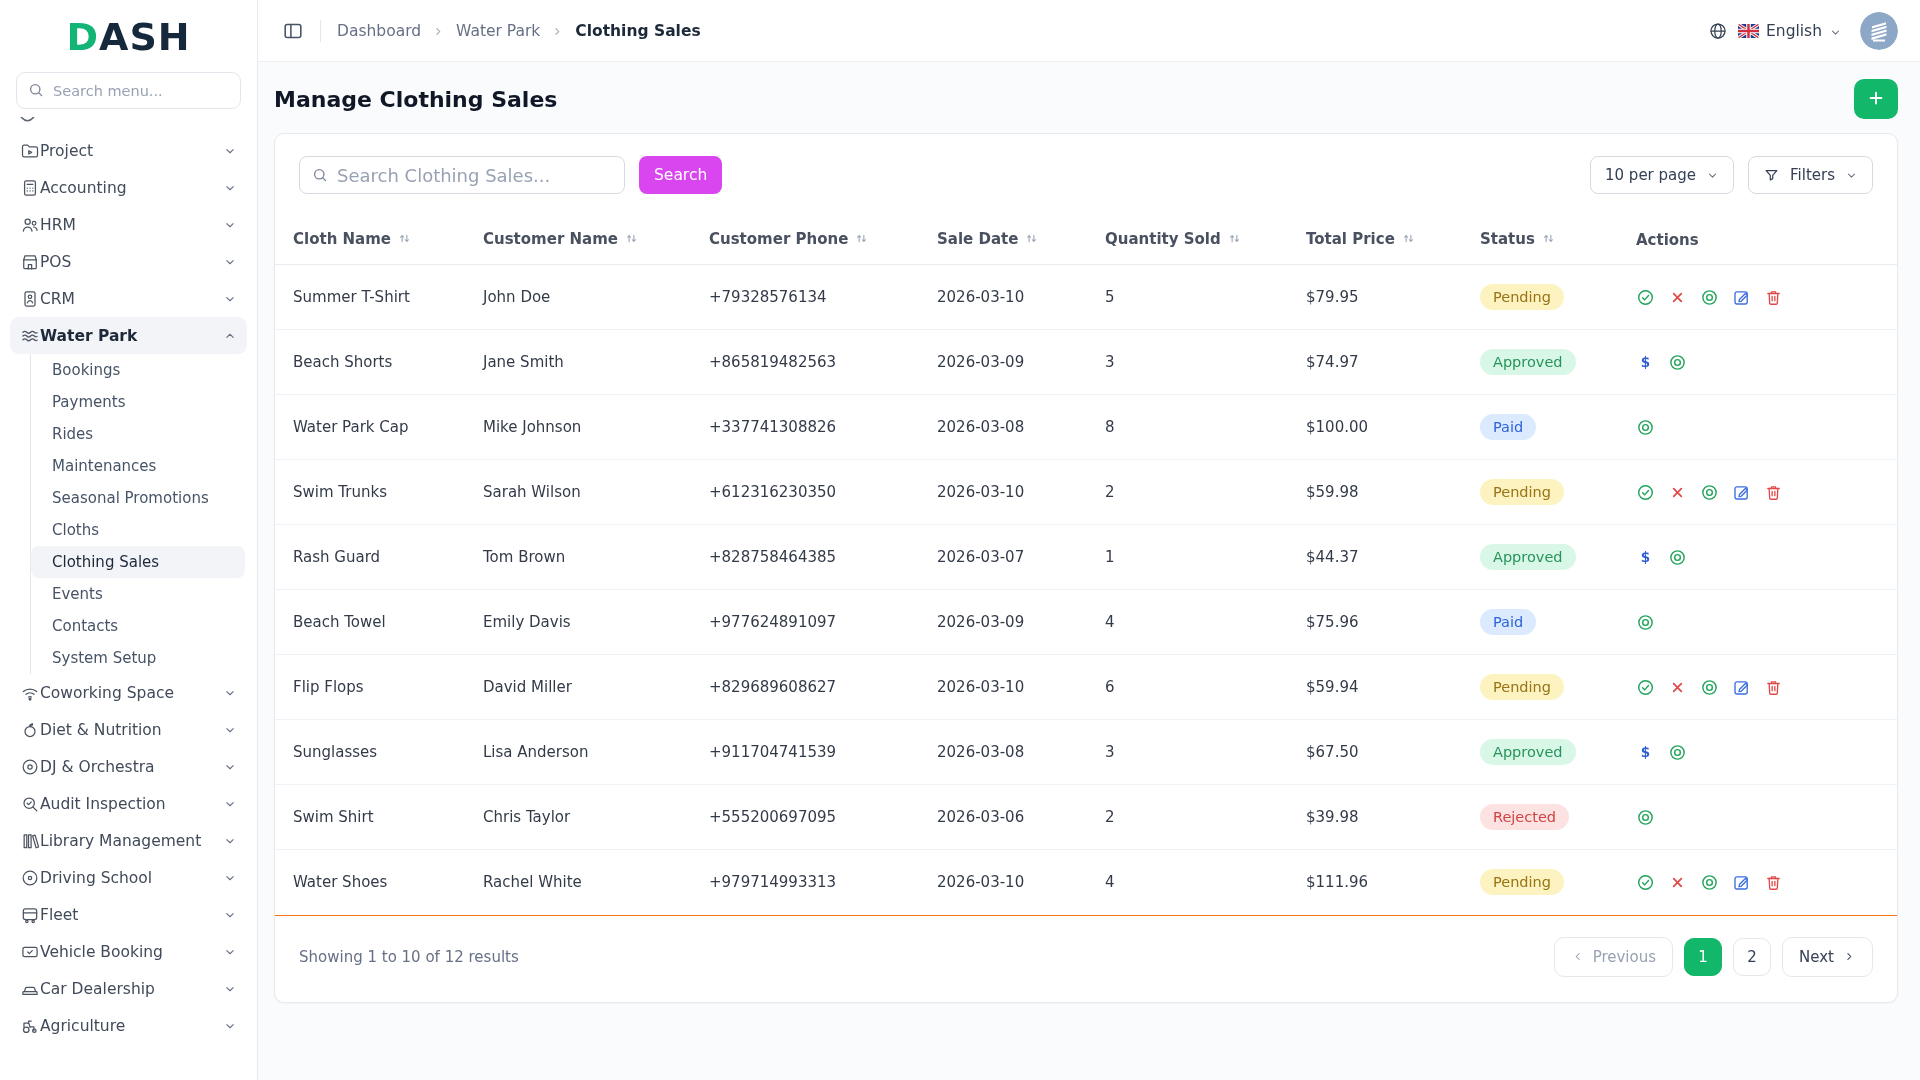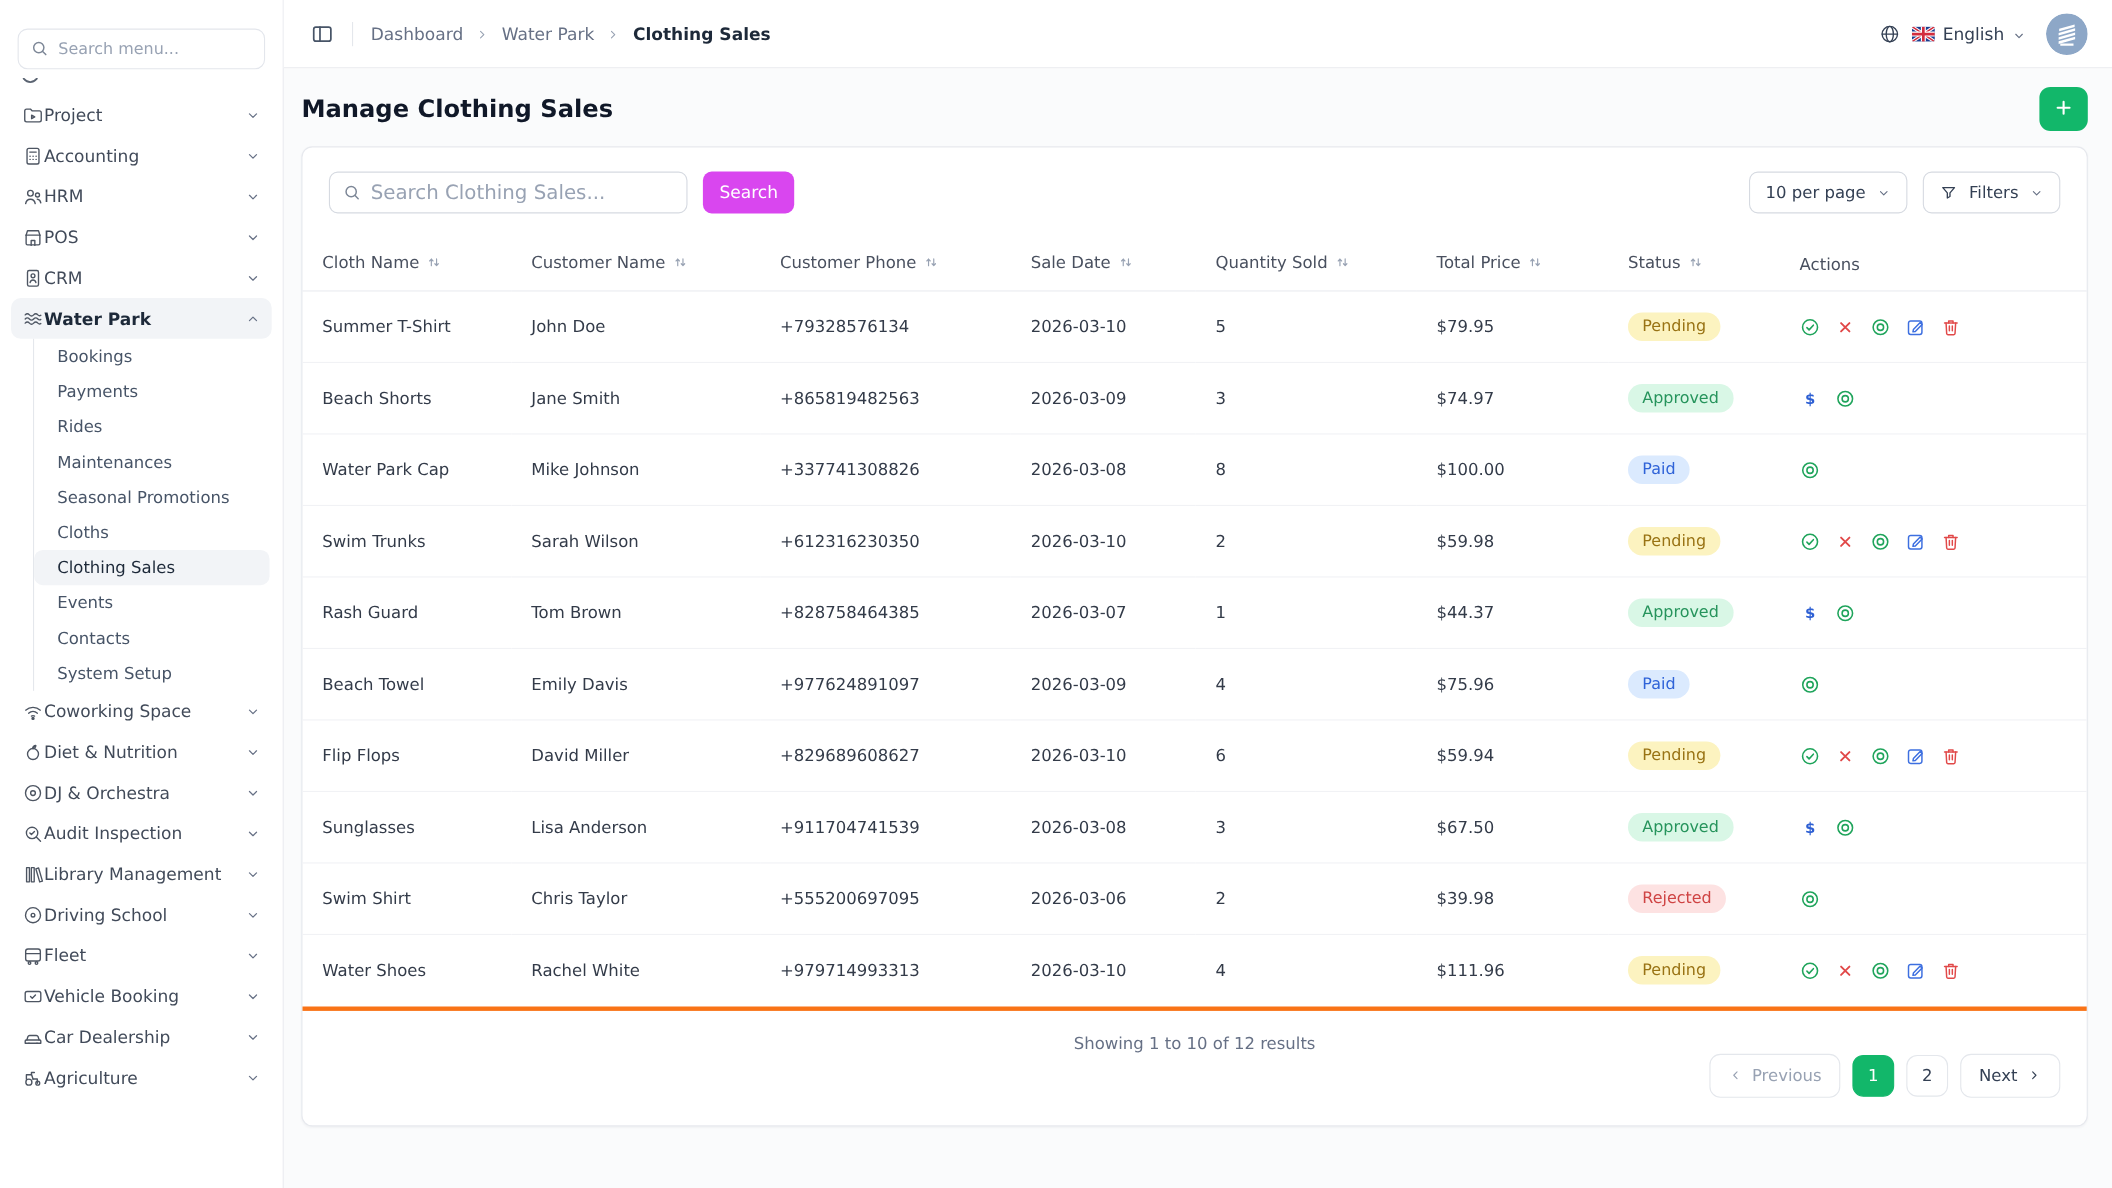--- a/index.html
+++ b/index.html
@@ -67,44 +67,45 @@
   .tsearch input::placeholder { color: #98a2b3; }
   .tsearch .s-ic { position: absolute; left: 12px; top: 10px; width: 18px; height: 18px; }
   .search-btn { margin-left: 14px; height: 38px; padding: 0 15px; background: #d946ef; color: #fff; border: none; border-radius: 8px; font-size: 15.5px; font-family: inherit; cursor: pointer; }
   .tb-controls { margin-left: auto; display: flex; align-items: center; gap: 14px; }
   .select-btn, .filters-btn { height: 38px; display: flex; align-items: center; gap: 10px; padding: 0 14px; border: 1px solid #d6dae1; border-radius: 8px; background: #fff; font-size: 15px; color: #344054; font-family: inherit; cursor: pointer; }
   .select-btn .chev svg, .filters-btn .chev svg { width: 13px; height: 13px; display: block; }
   .filters-btn .funnel svg { width: 17px; height: 17px; display: block; }
 
   
   table { width: 100%; border-collapse: collapse; table-layout: fixed; }
-  thead th { text-align: left; padding: 14px 18px; font-size: 15px; font-weight: 400; color: #49505f; border-bottom: 1px solid #e9ebf0; white-space: nowrap; }
+  thead th { text-align: left; padding: 14px 18px; font-size: 15px; font-weight: 700; color: #49505f; border-bottom: 1px solid #e9ebf0; white-space: nowrap; }
   thead th .sort { display: inline-block; vertical-align: -2px; margin-left: 6px; }
   thead th .sort svg { width: 15px; height: 15px; }
   tbody td { padding: 0 18px; height: 65px; font-size: 15px; color: #333b49; border-bottom: 1px solid #f1f2f5; white-space: nowrap; overflow: hidden; }
   tbody tr:last-child td { border-bottom: none; }
   .badge { display: inline-block; padding: 5px 13px; border-radius: 14px; font-size: 14.5px; }
   .actions-wrap { display: flex; align-items: center; gap: 13px; }
   .act { width: 19px; height: 19px; cursor: pointer; }
   .act svg { width: 19px; height: 19px; display: block; }
 
   
-  .tfoot { display: flex; align-items: center; padding: 21px 24px 25px 24px; border-top: 4px solid #f97316; flex-direction: column; }
+  .tfoot { display: flex; align-items: center; padding: 21px 24px 25px 24px; border-top: 1px solid #f97316; }
   .summary { font-size: 15px; color: #667085; }
   .pager { margin-left: auto; display: flex; align-items: center; gap: 11px; }
   .pg-btn { height: 40px; display: flex; align-items: center; gap: 9px; padding: 0 16px; border: 1px solid #e4e7ec; border-radius: 10px; background: #fff; font-size: 15px; font-family: inherit; cursor: pointer; color: #344054; }
   .pg-btn.disabled { color: #98a2b3; cursor: default; }
   .pg-btn .chev svg { width: 13px; height: 13px; display: block; }
   .pg-num { width: 38px; height: 38px; border-radius: 10px; border: 1px solid #e4e7ec; background: #fff; color: #344054; font-size: 15px; font-family: inherit; cursor: pointer; }
   .pg-num.active { background: #12b76a; border-color: #12b76a; color: #fff; }
 </style>
 </head>
 <body>
 
 <aside class="sidebar">
+  <div class="logo"><span class="d">D</span><span>ASH</span></div>
   <div class="side-search">
     <span class="s-ic"><svg viewBox="0 0 24 24" fill="none" stroke="#7d8797" stroke-width="1.8" stroke-linecap="round" stroke-linejoin="round">
           <circle cx="11" cy="11" r="6.2"></circle>
           <path d="M15.7 15.7l3.8 3.8"></path>
         </svg></span>
     <input type="text" placeholder="Search menu..." style="">
   </div>
   <nav class="menu">
     <div class="top-frag">
       <svg width="15" height="7" viewBox="0 0 15 7" fill="none" stroke="#5b6472" stroke-width="1.6" stroke-linecap="round">

